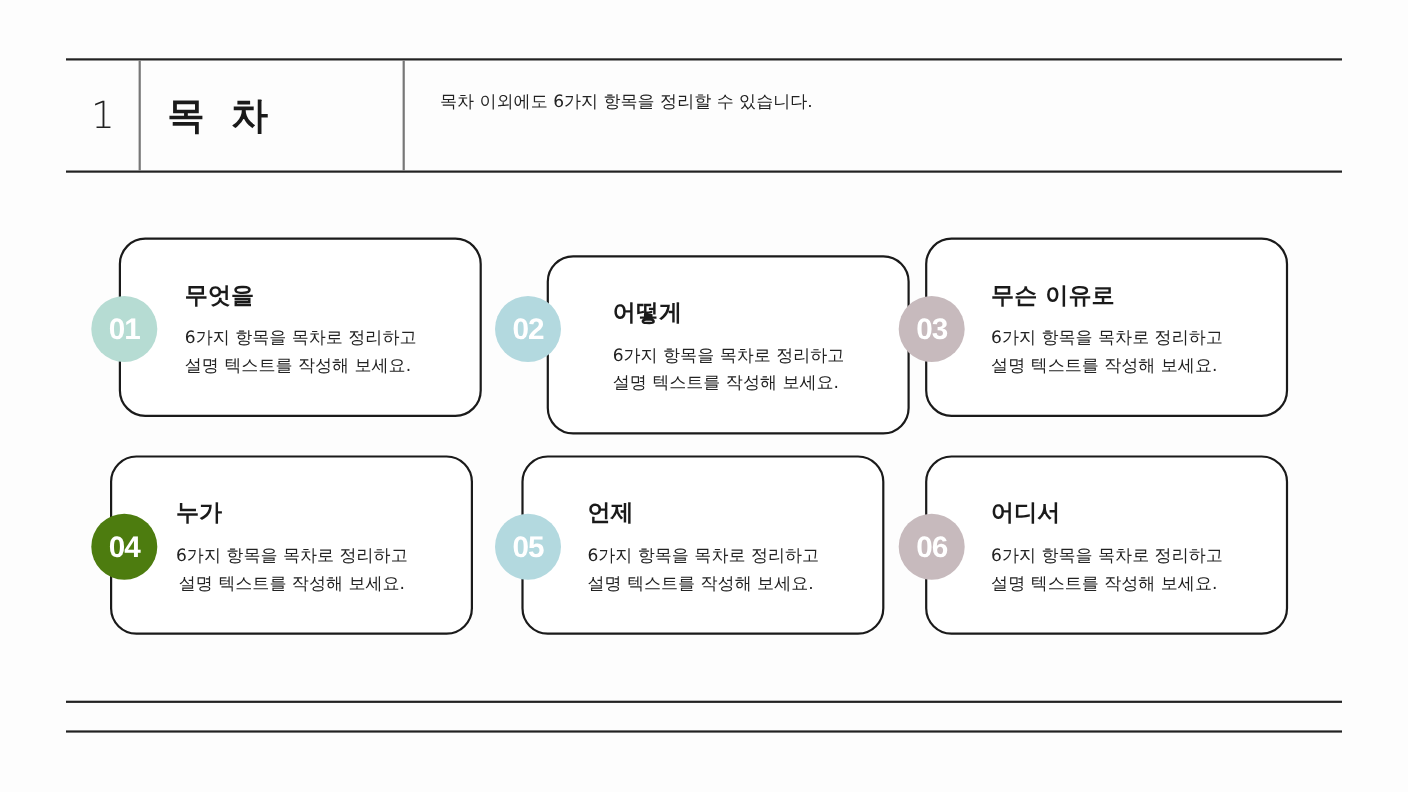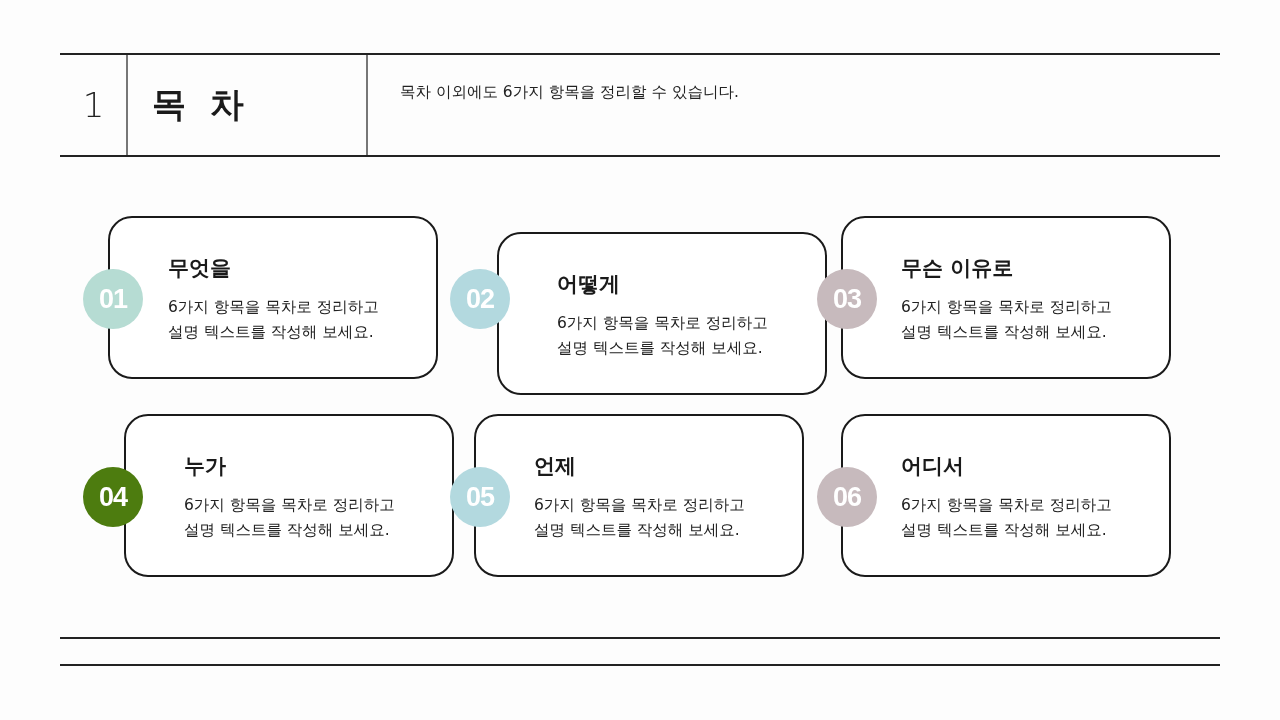--- a/index.html
+++ b/index.html
@@ -76,21 +76,21 @@
   </div>
 </div>
 <div class="card" style="left:841px; top:216px;">
   <div class="card-title">무슨 이유로</div>
   <div class="card-desc">
     <div>6가지 항목을 목차로 정리하고</div>
     <div>설명 텍스트를 작성해 보세요.</div>
   </div>
 </div>
 
-<div class="card" style="left:124px; top:414px;">
+<div class="card" style="left:100px; top:414px;text-align:center;">
   <div class="card-title">누가</div>
   <div class="card-desc">
     <div>6가지 항목을 목차로 정리하고</div>
     <div>설명 텍스트를 작성해 보세요.</div>
   </div>
 </div>
 <div class="card" style="left:474px; top:414px;">
   <div class="card-title">언제</div>
   <div class="card-desc">
     <div>6가지 항목을 목차로 정리하고</div>

